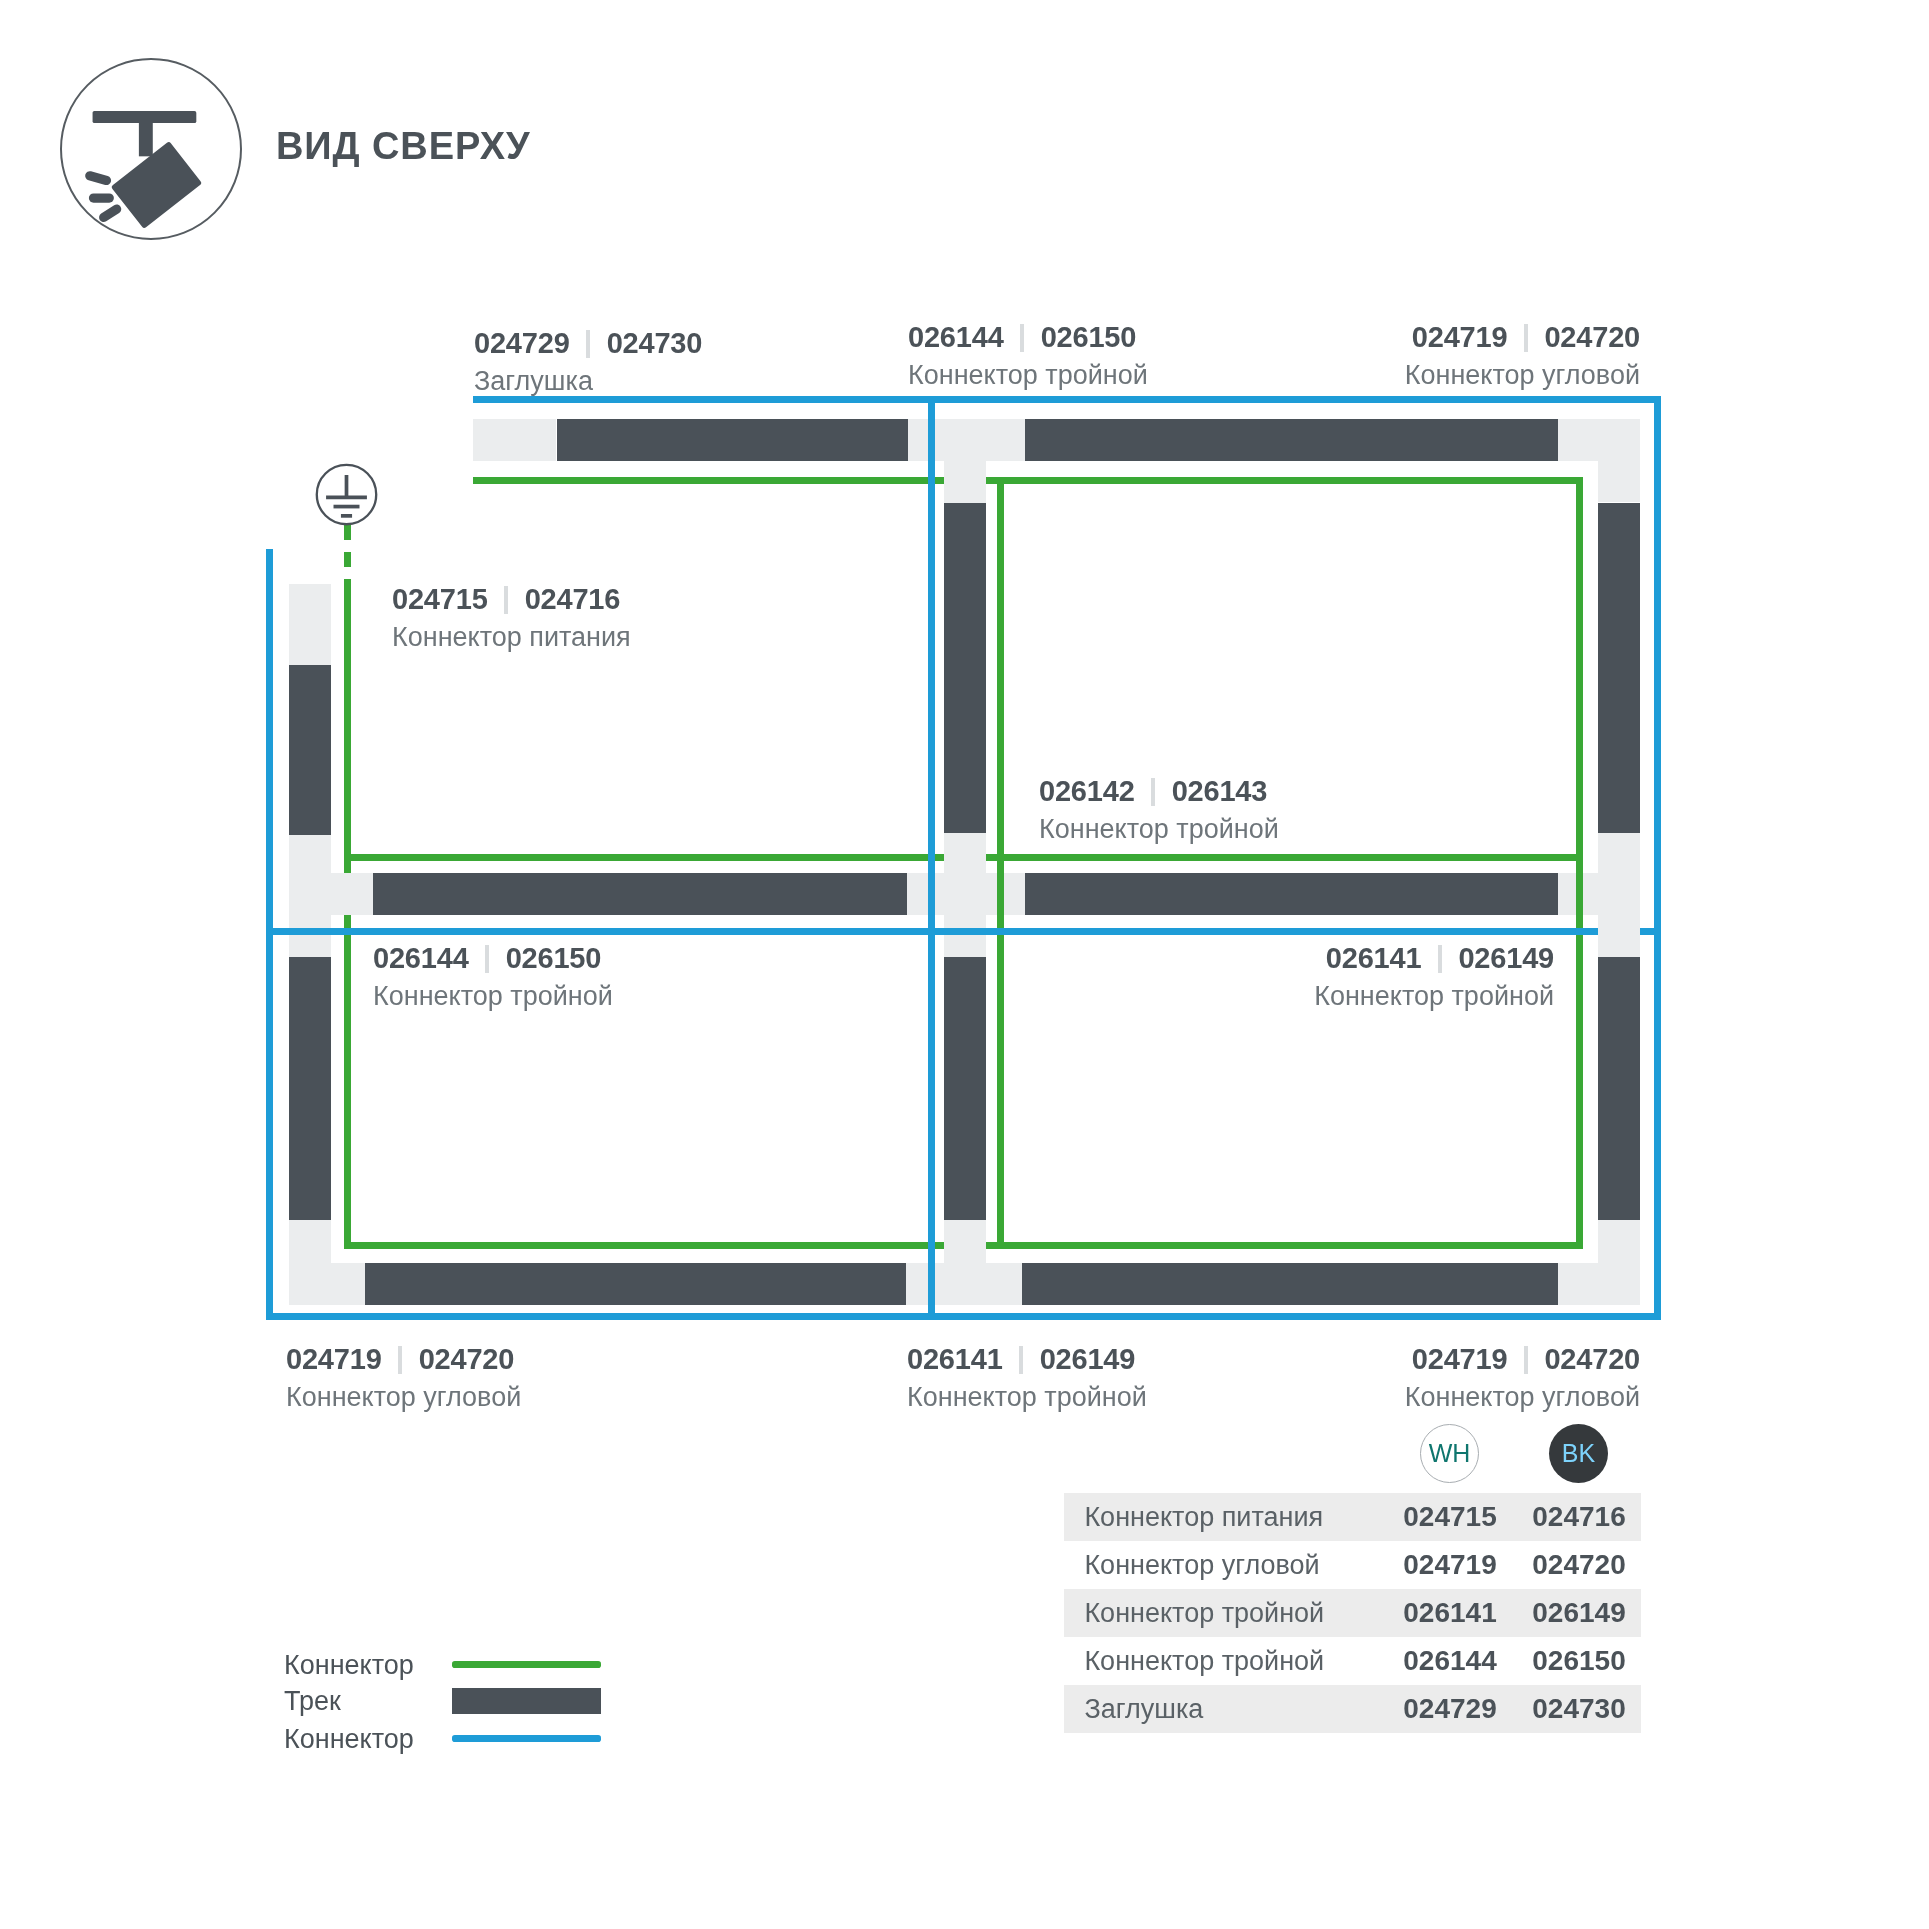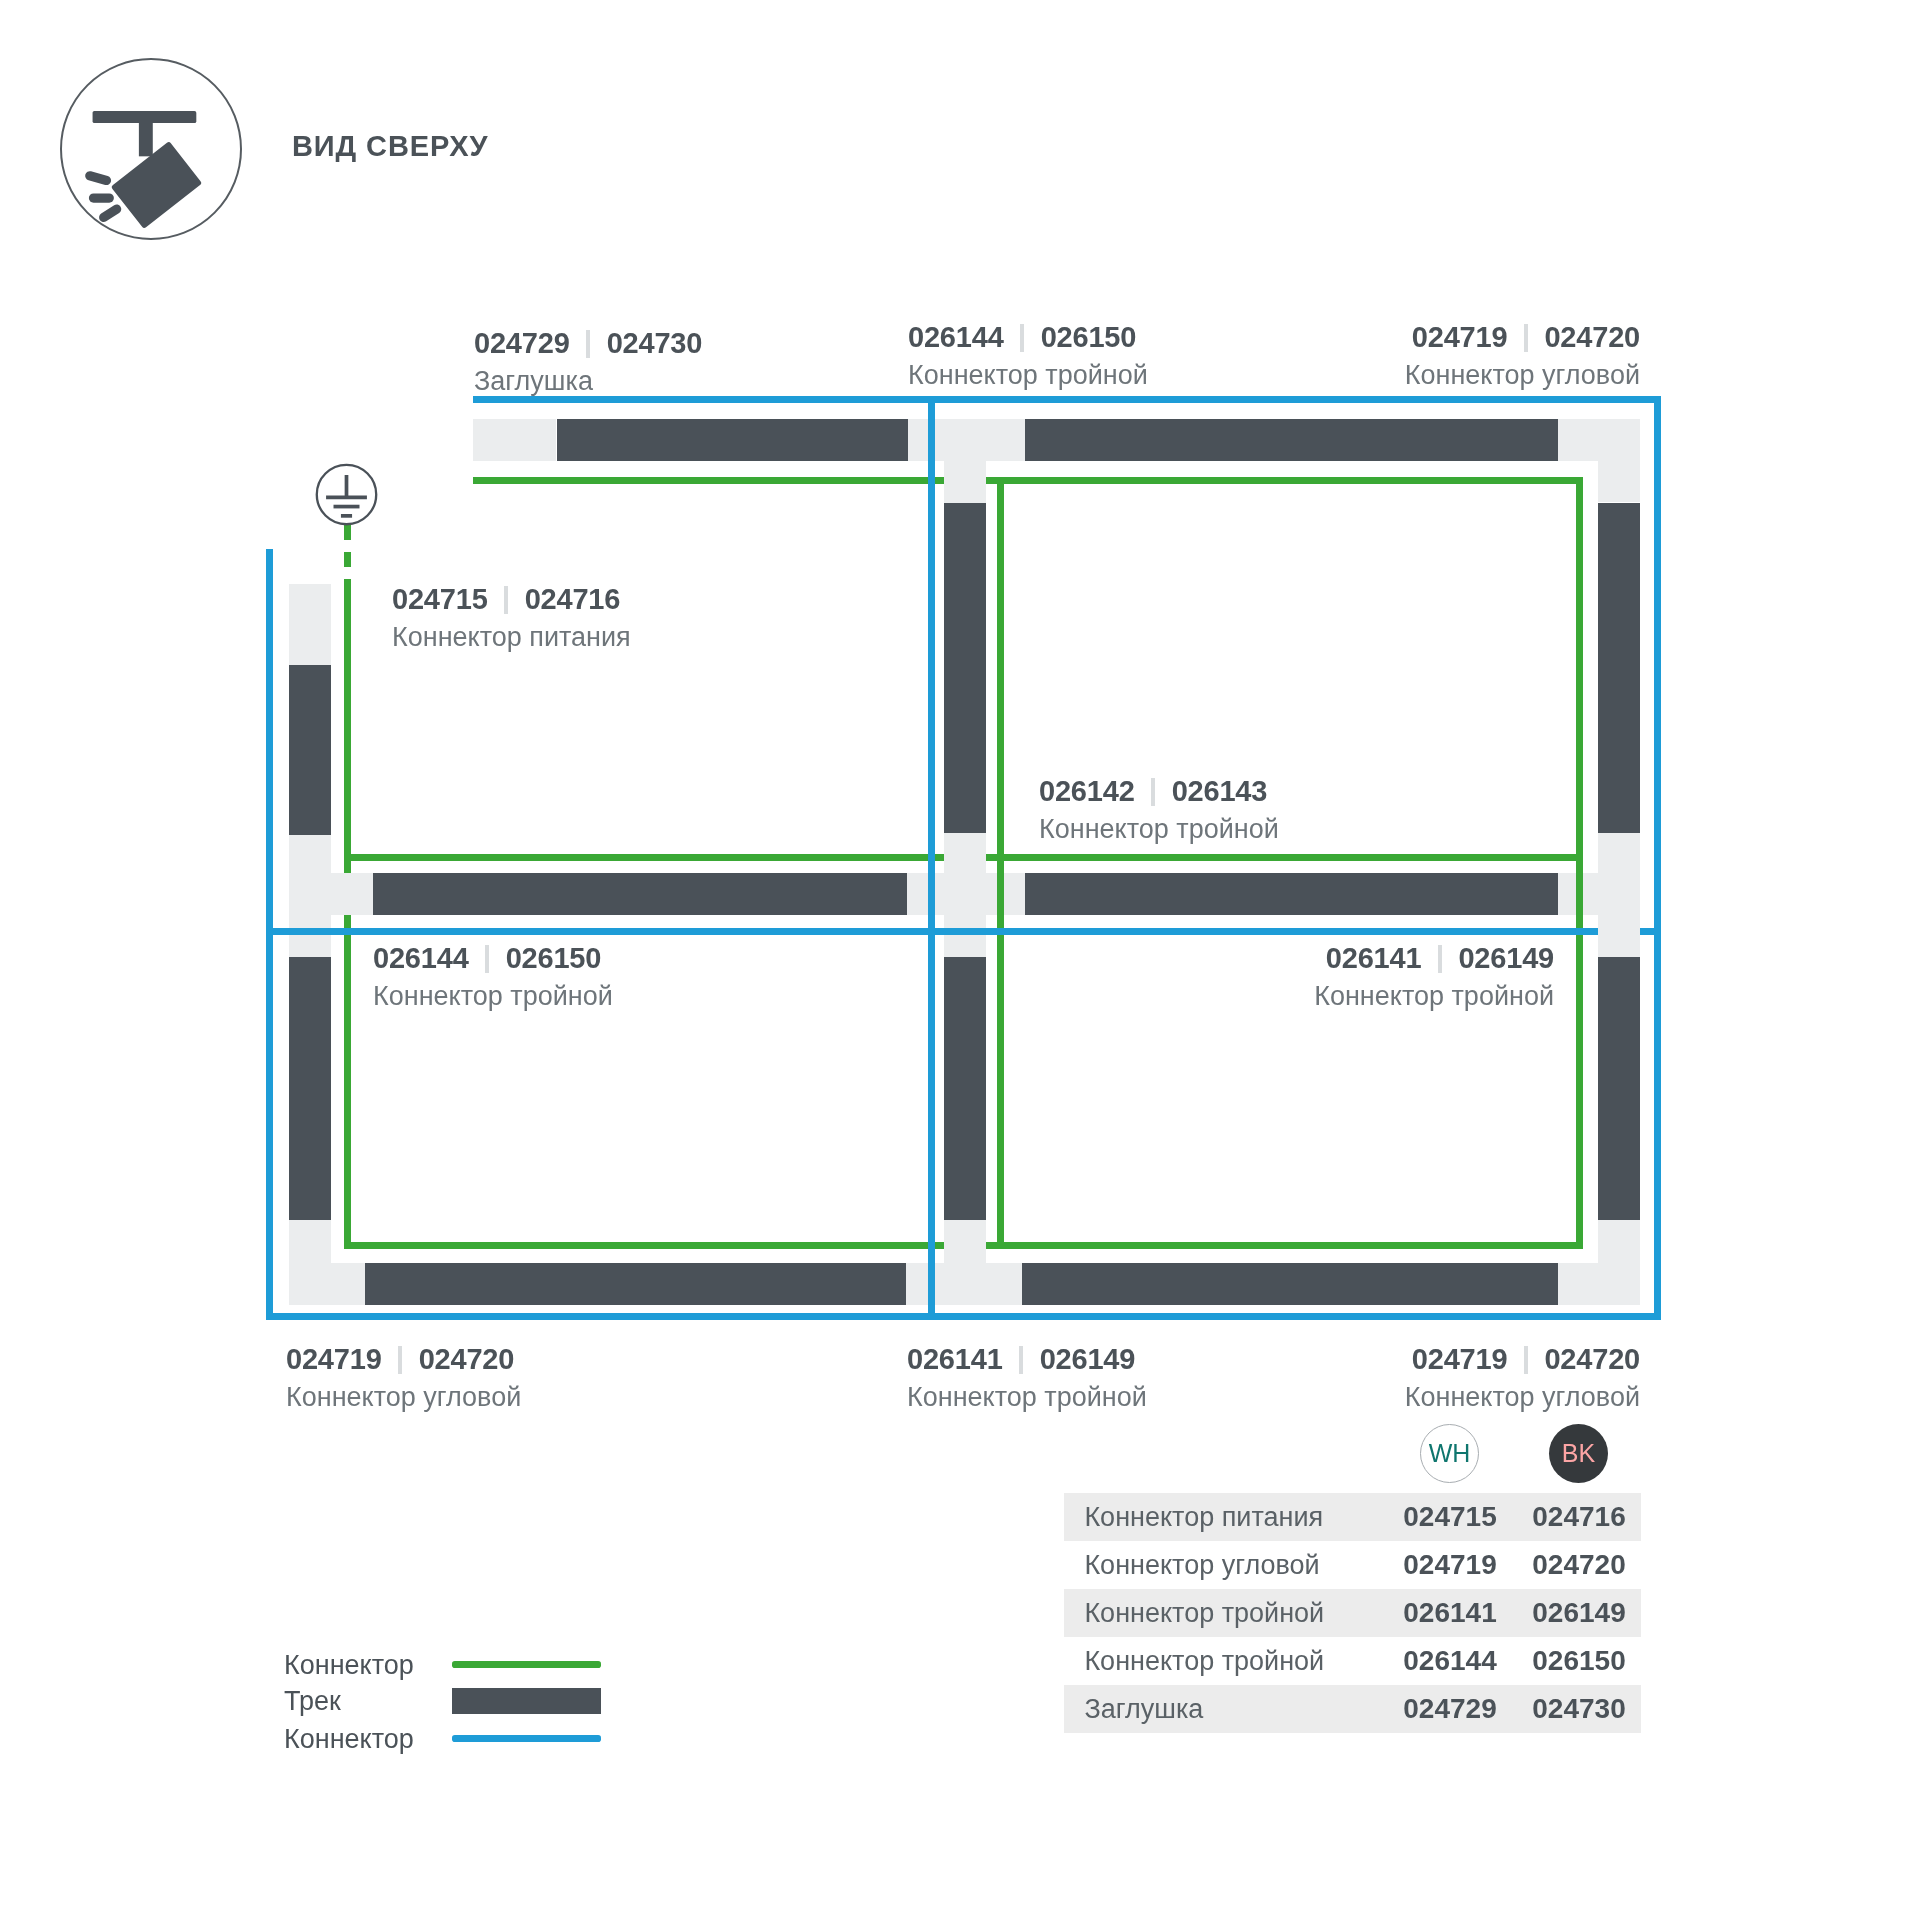--- a/index.html
+++ b/index.html
@@ -1,42 +1,42 @@
 <!DOCTYPE html>
 <html style="font-size:15px"><head>
 <meta charset="utf-8">
 <style>
   html,body{margin:0;padding:0;background:#fff}
   .page{position:relative;width:1929px;height:1929px;background:#fff;overflow:hidden;
         font-family:"Liberation Sans",sans-serif;color:#4b5258}
   .abs{position:absolute}
   
   .icon-circle{left:60px;top:58px;width:182px;height:182px;border:2.8px solid #565c61;border-radius:50%;box-sizing:border-box}
-  .page-title{left:292px;top:124px;font-size:29px;font-weight:bold;letter-spacing:0.9px;color:#4b5258;line-height:45px}
+  .page-title{left:276px;top:124px;font-size:38px;font-weight:bold;letter-spacing:0.9px;color:#4b5258;line-height:45px}
   
   .conn{background:#ebedee;z-index:1}
   .track{background:#4a5158;z-index:2}
   .gline{background:#3aa835;z-index:3}
   .bline{background:#1e9cd7;z-index:3}
   .gdash{z-index:3;background:repeating-linear-gradient(180deg,#3aa835 0 15px,transparent 15px 27px)}
   
   .dlabel{z-index:4;white-space:nowrap}
   .dlabel .nums{font-size:29px;font-weight:bold;color:#4b5258;line-height:32px;letter-spacing:-0.2px}
   .dlabel .sep{display:inline-block;width:3.7px;height:28px;background:#d9dcde;margin:0 16.7px;vertical-align:-4.6px}
   .dlabel .sub{font-size:27px;color:#6e757a;line-height:28px;margin-top:8.3px}
   .ralign{text-align:right}
   
   .legend-label{font-size:27px;font-weight:500;color:#4b5258;line-height:30px}
   .sw-line{width:149px;height:7.4px;border-radius:2.8px}
   .sw-bar{width:149px;height:26px;background:#4a5158}
   
   .circle-badge{width:59px;height:59px;border-radius:50%;box-sizing:border-box;
                 display:flex;align-items:center;justify-content:center;font-size:25px;font-weight:500}
   .badge-wh{border:1.9px solid #a8adb1;background:#fff;color:#0f766e}
-  .badge-bk{background:#35393c;color:#fca5a5}
+  .badge-bk{background:#35393c;color:#7dd3fc}
   .ptable{left:1064px;top:1493px;width:577px}
   .prow{position:relative;height:48px;line-height:48px;white-space:nowrap}
   .prow:nth-child(odd){background:#ececec}
   .prow .pname{position:absolute;left:20.4px;font-size:27px;color:#5a6166}
   .prow .pwh,.prow .pbk{position:absolute;font-size:28px;font-weight:bold;color:#4b5258;text-align:center}
   .prow .pwh{left:306px;width:160px}
   .prow .pbk{left:438px;width:154px}
 </style>
 </head>
 <body>

